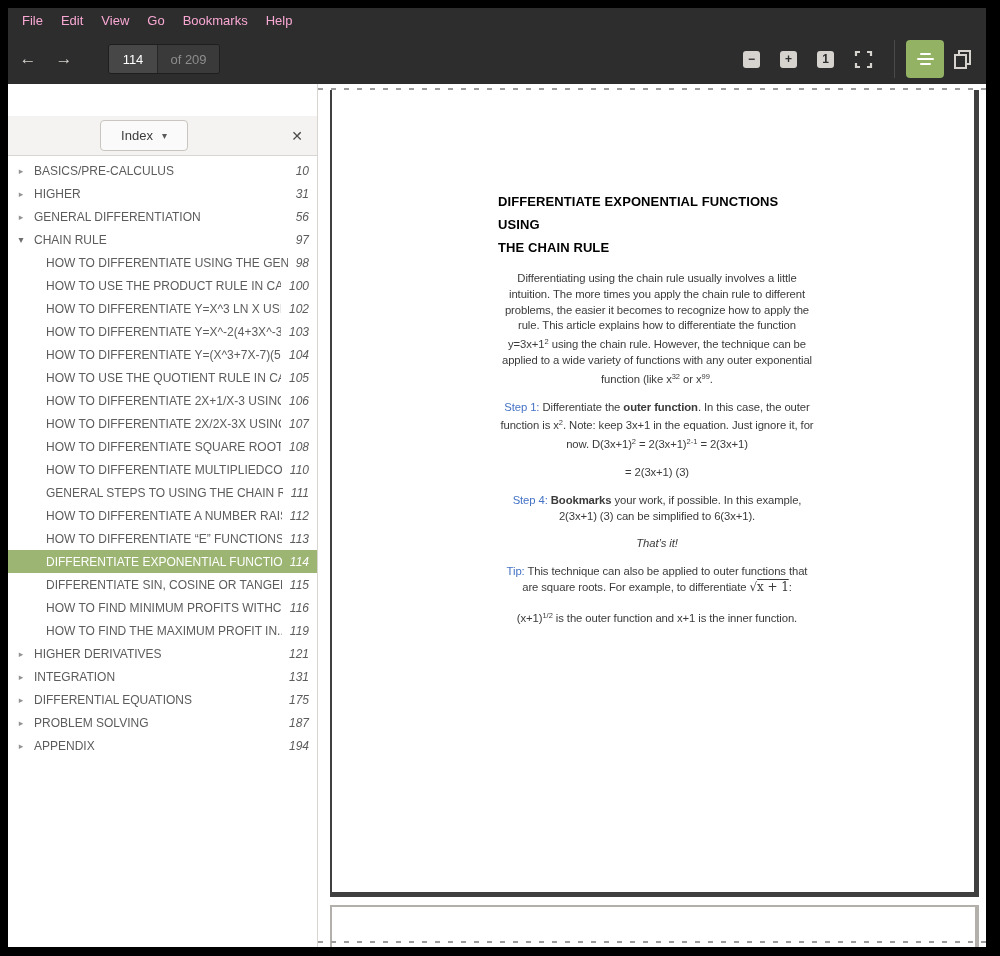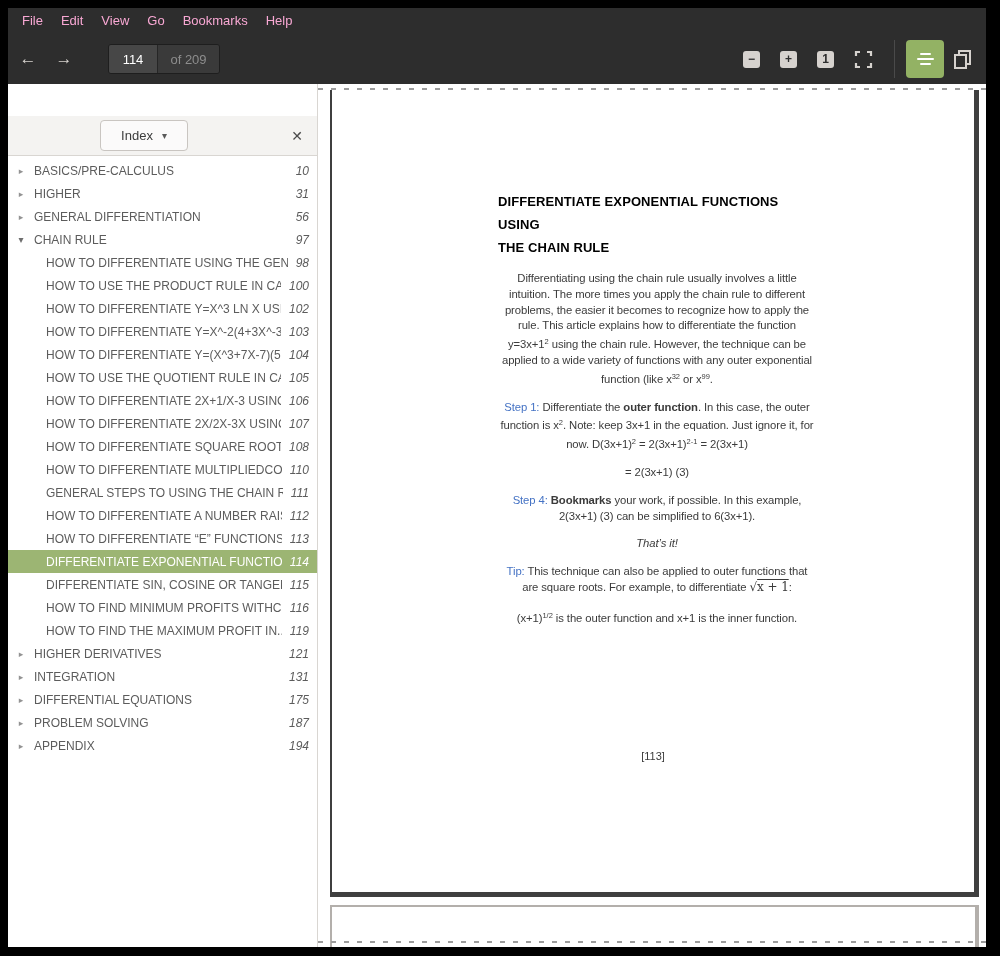--- a/index.html
+++ b/index.html
@@ -265,20 +265,19 @@
             <div>THE CHAIN RULE</div>
           </div>
           <div class="para"><span>Differentiating using the chain rule usually involves a little intuition. The more times you apply the chain rule to different problems, the easier it becomes to recognize how to apply the rule. This article explains how to differentiate the function y=3x+1</span><span class="sup">2</span><span> using the chain rule. However, the technique can be applied to a wide variety of functions with any outer exponential function (like x</span><span class="sup">32</span><span> or x</span><span class="sup">99</span><span>.</span></div>
           <div class="para"><span class="step">Step 1:</span><span> Differentiate the </span><span class="b">outer function</span><span>. In this case, the outer function is x</span><span class="sup">2</span><span>. Note: keep 3x+1 in the equation. Just ignore it, for now. D(3x+1)</span><span class="sup">2</span><span> = 2(3x+1)</span><span class="sup">2-1</span><span> = 2(3x+1)</span></div>
           <div class="para"><span>= 2(3x+1) (3)</span></div>
           <div class="para"><span class="step">Step 4:</span><span> </span><span class="b">Bookmarks</span><span> your work, if possible. In this example, 2(3x+1) (3) can be simplified to 6(3x+1).</span></div>
           <div class="para"><span class="i">That’s it!</span></div>
           <div class="para"><span class="step">Tip:</span><span> This technique can also be applied to outer functions that are square roots. For example, to differentiate </span><span class="serif">√</span><span class="serif ov">x + 1</span><span>:</span></div>
           <div class="para"><span> (x+1)</span><span class="sup">1/2</span><span> is the outer function and x+1 is the inner function.</span></div>
         </div>
-        <div class="pfooter">[113]</div>
       </div>
 
       <div class="page2"></div>
       <div class="dash-line dash-bottom"></div>
     </div>
   </div>
 </div>
 
 </body></html>

